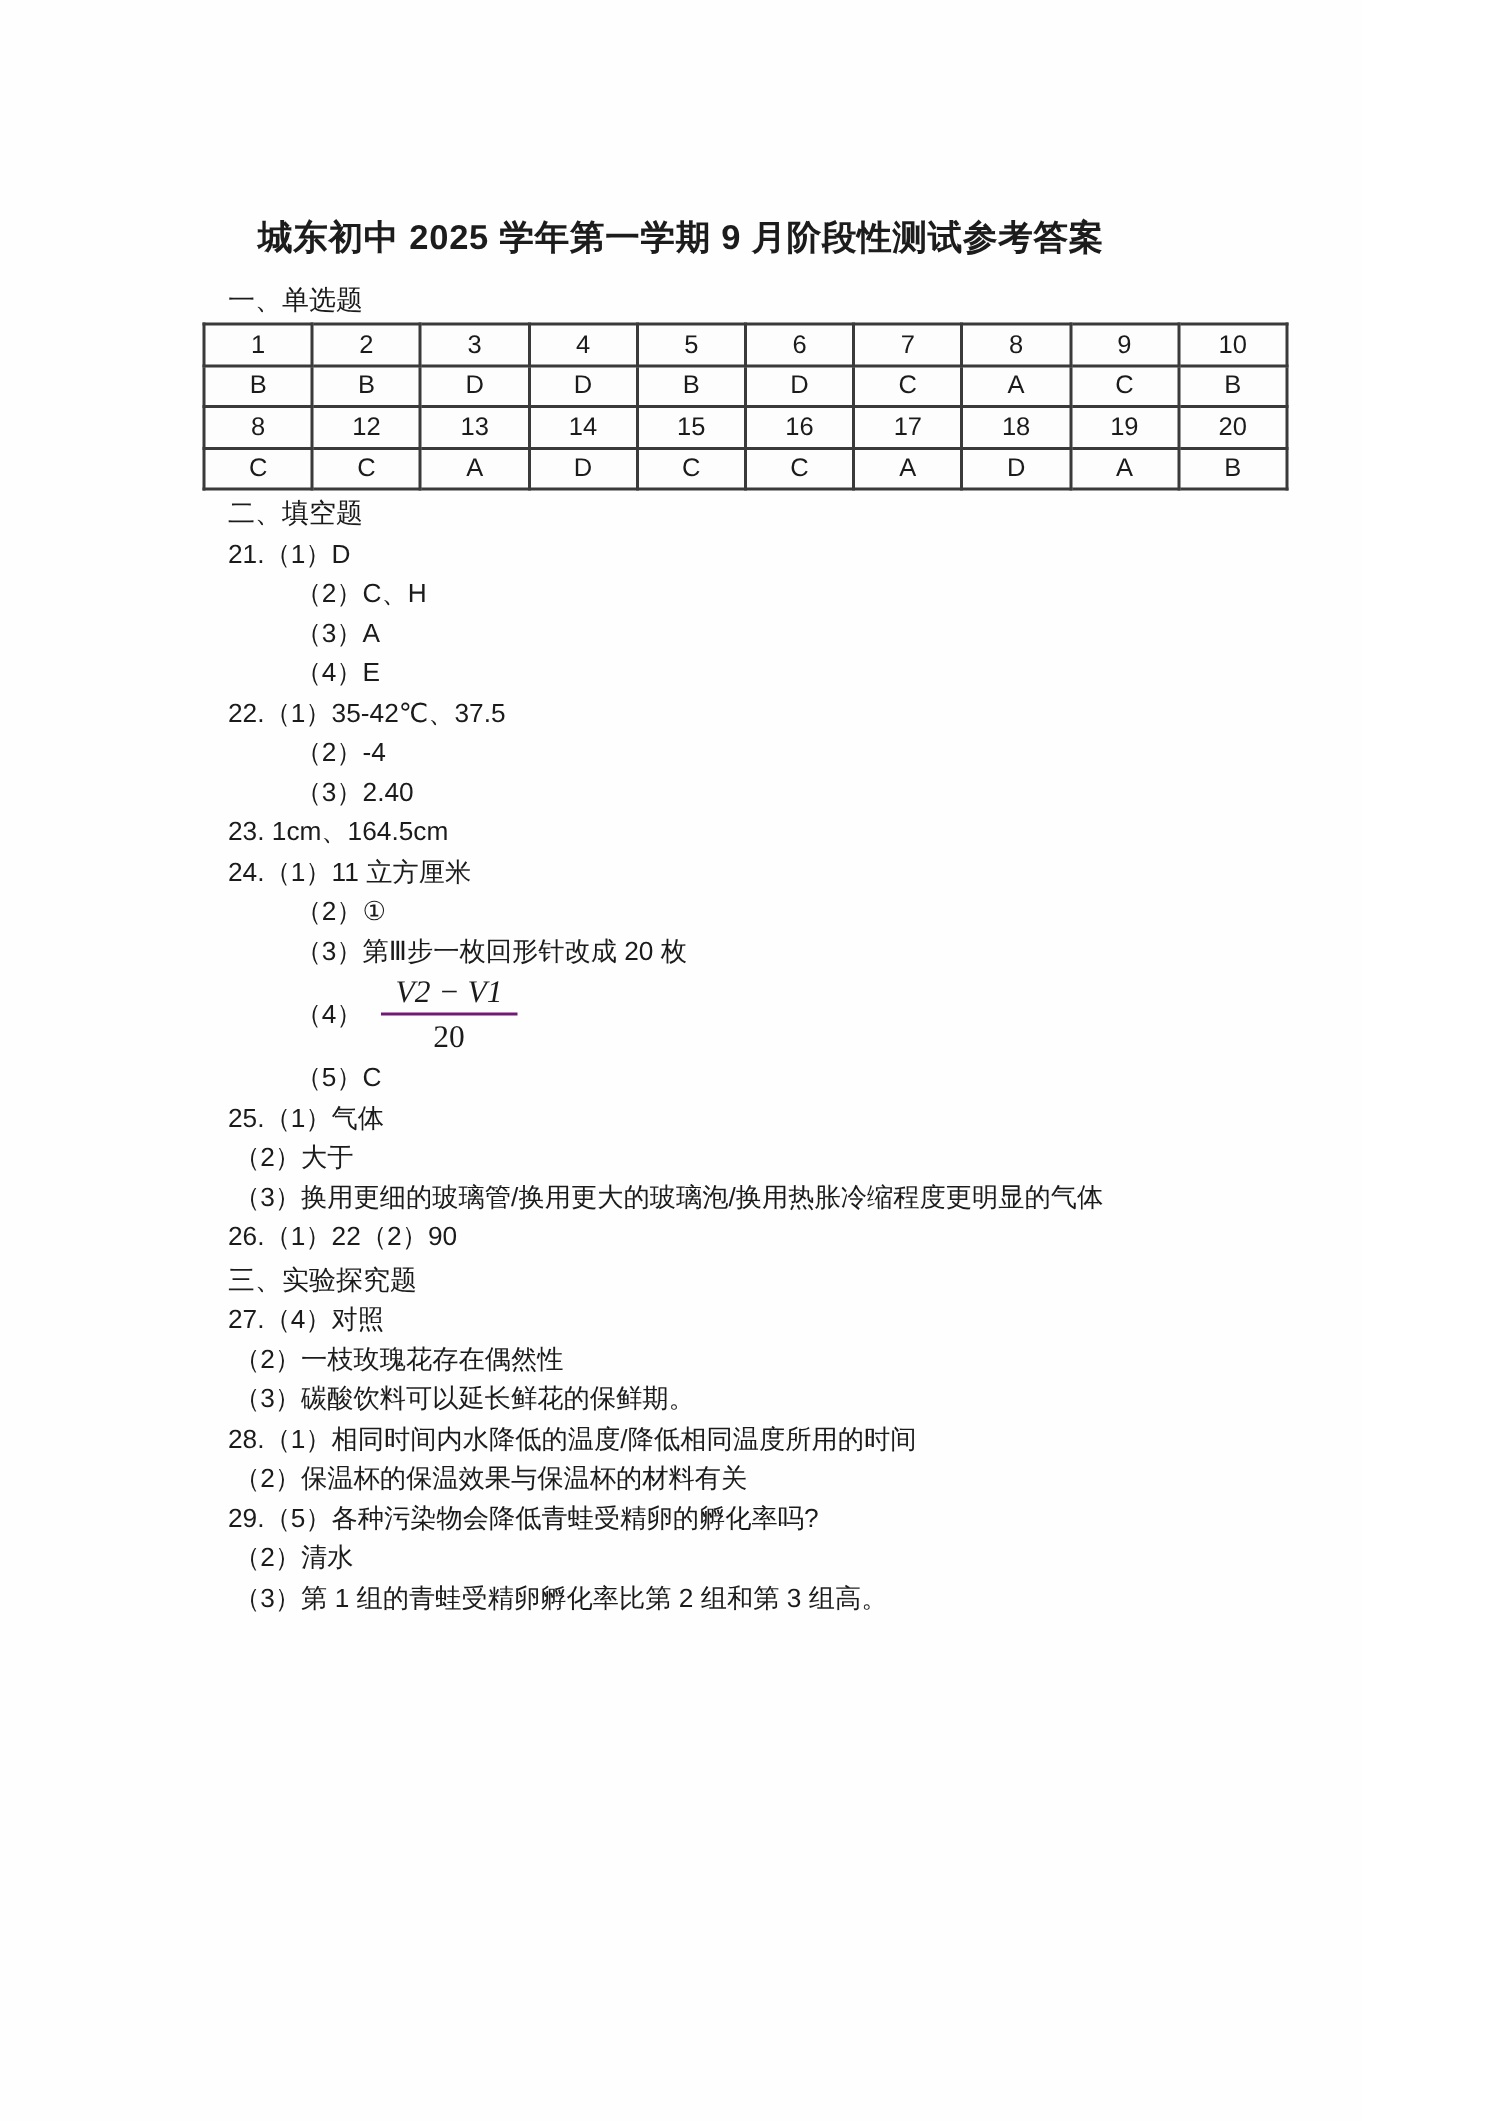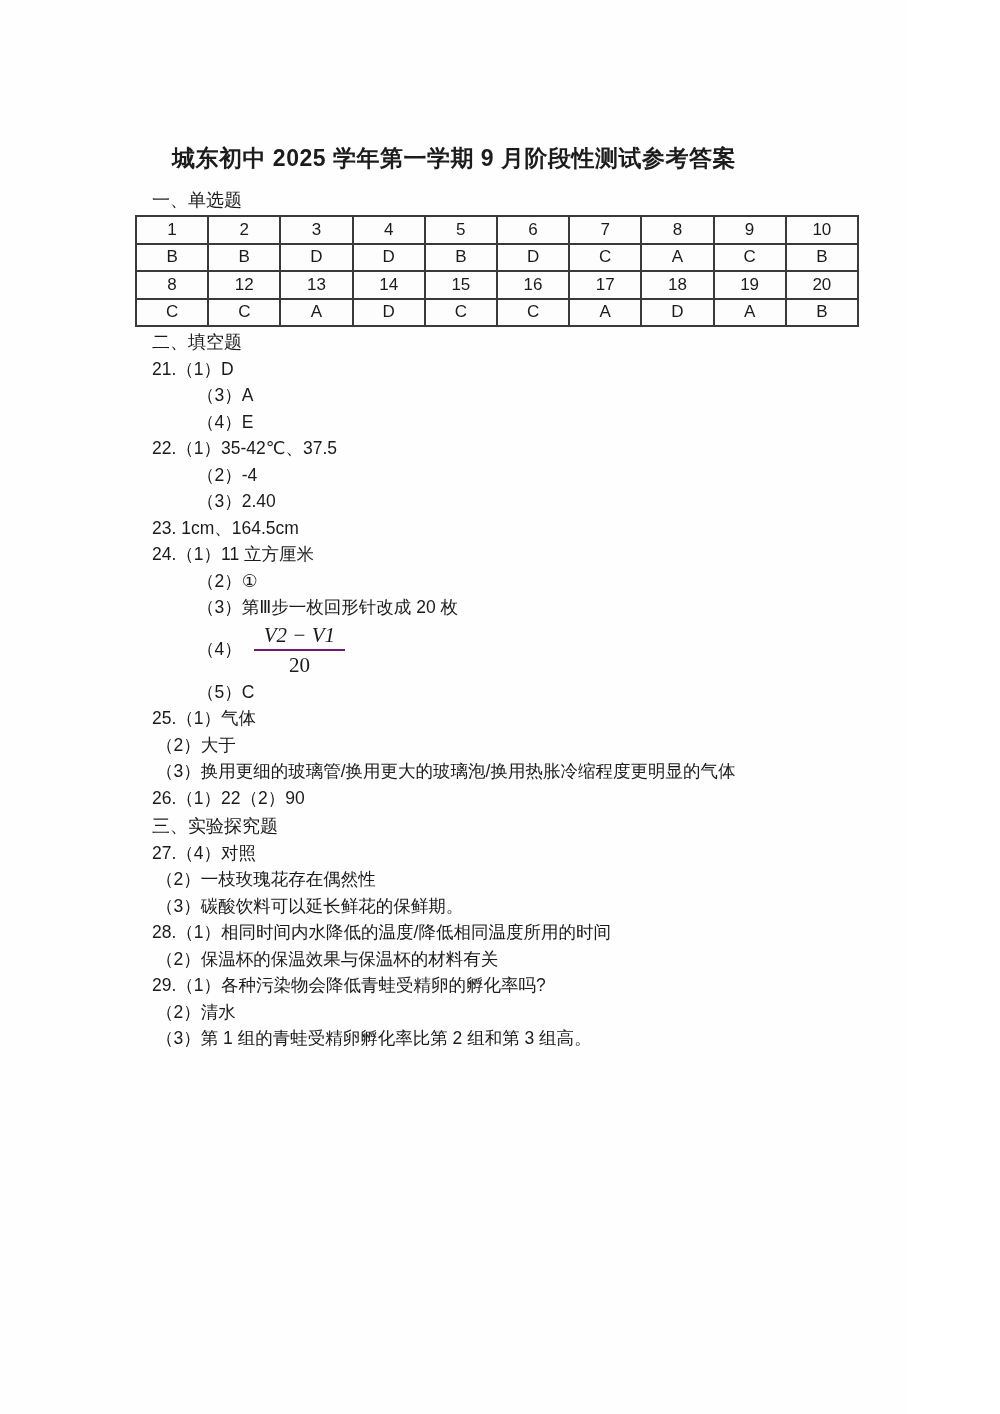--- a/index.html
+++ b/index.html
@@ -160,20 +160,21 @@
           <td>D</td>
           <td>A</td>
           <td>B</td>
         </tr>
       </tbody>
     </table>
 
     <div class="sec-heading tight">二、填空题</div>
 
     <div class="line main">21.（1）D</div>
+    <div class="line sub">（2）C、H</div>
     <div class="line sub">（3）A</div>
     <div class="line sub">（4）E</div>
     <div class="line main">22.（1）35-42℃、37.5</div>
     <div class="line sub">（2）-4</div>
     <div class="line sub">（3）2.40</div>
     <div class="line main">23. 1cm、164.5cm</div>
     <div class="line main">24.（1）11 立方厘米</div>
     <div class="line sub">（2）①</div>
     <div class="line sub">（3）第Ⅲ步一枚回形针改成 20 枚</div>
 
@@ -191,18 +192,18 @@
     <div class="line subsm">（3）换用更细的玻璃管/换用更大的玻璃泡/换用热胀冷缩程度更明显的气体</div>
     <div class="line main">26.（1）22（2）90</div>
 
     <div class="sec-heading tight">三、实验探究题</div>
 
     <div class="line main">27.（4）对照</div>
     <div class="line subsm">（2）一枝玫瑰花存在偶然性</div>
     <div class="line subsm">（3）碳酸饮料可以延长鲜花的保鲜期。</div>
     <div class="line main">28.（1）相同时间内水降低的温度/降低相同温度所用的时间</div>
     <div class="line subsm">（2）保温杯的保温效果与保温杯的材料有关</div>
-    <div class="line main">29.（1）各种污染物会降低青蛙受精卵的孵化率吗?</div>
+    <div class="line main">29.（5）各种污染物会降低青蛙受精卵的孵化率吗?</div>
     <div class="line subsm">（2）清水</div>
     <div class="line subsm">（3）第 1 组的青蛙受精卵孵化率比第 2 组和第 3 组高。</div>
 
   </div>
 </div>
 
 </body></html>

